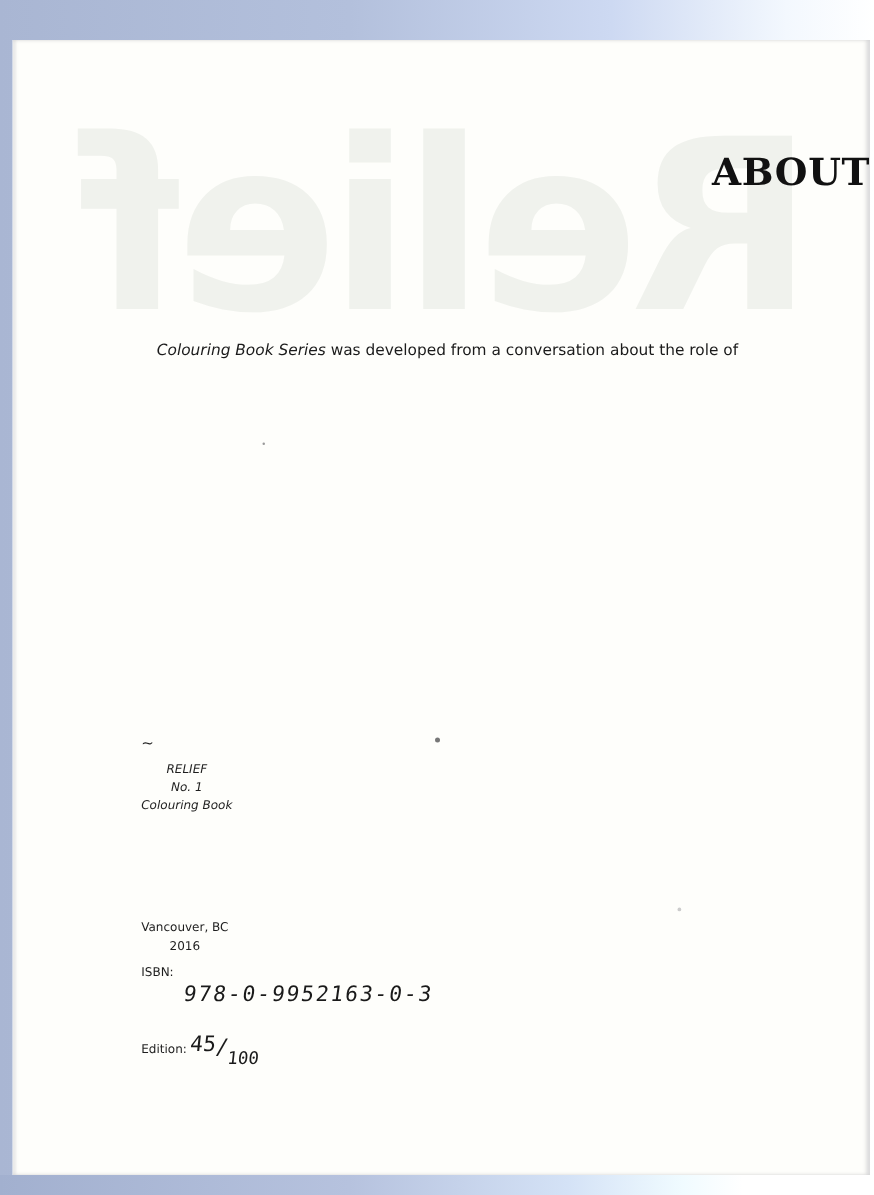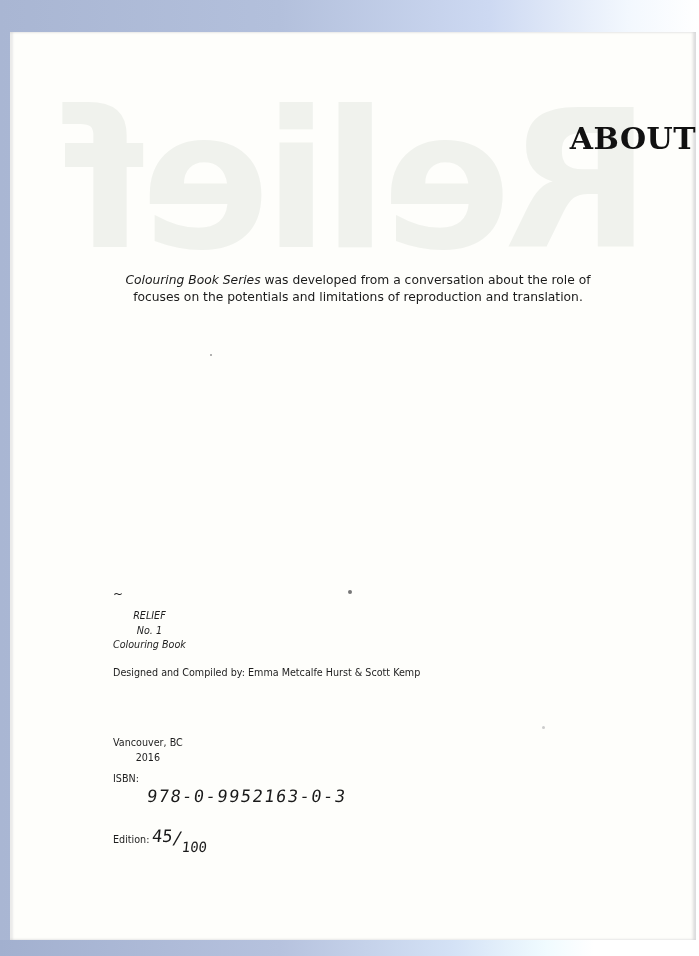--- a/index.html
+++ b/index.html
@@ -118,32 +118,30 @@
 
 <div class="page">
 
   <div class="ghost">Relief</div>
 
   <div class="title">ABOUT</div>
 
 
   <div class="body-text desc">
     <span class="line"><em>Colouring Book Series</em><span> was developed from a conversation about the role of</span></span>
-    <span class="line">focuses on the potentials and limitations of reproduction and translation.</span>
   </div>
 
   <div class="colophon tilde">~</div>
 
   <div class="colophon pub">
     <span class="line">RELIEF</span>
     <span class="line">No. 1</span>
     <span class="line">Colouring Book</span>
   </div>
 
-  <div class="colophon designed">Designed and Compiled by: Emma Metcalfe Hurst &amp; Scott Kemp</div>
 
 
   <div class="colophon location">
     <span class="line">Vancouver, BC</span>
     <span class="line">2016</span>
   </div>
 
   <div class="colophon isbn-label">ISBN:</div>
   <div class="handwriting isbn-hand">978-0-9952163-0-3</div>
 

